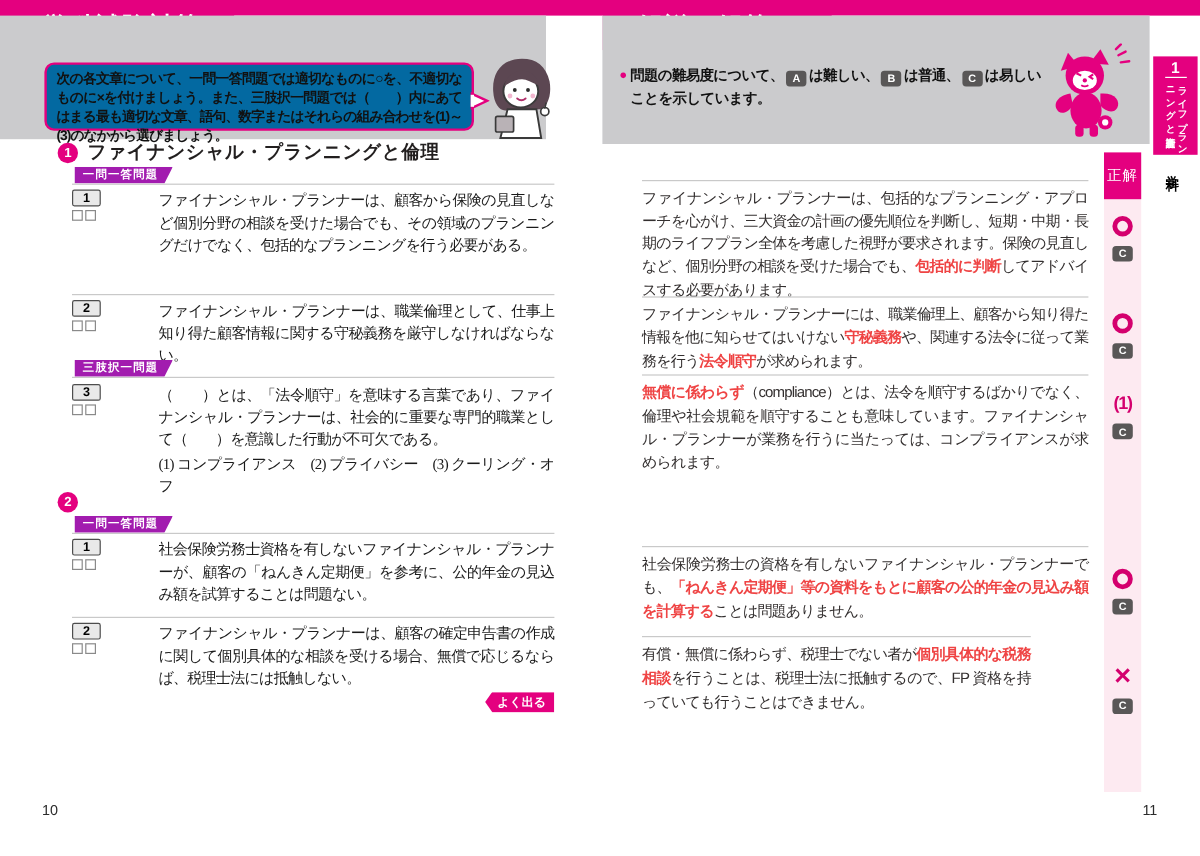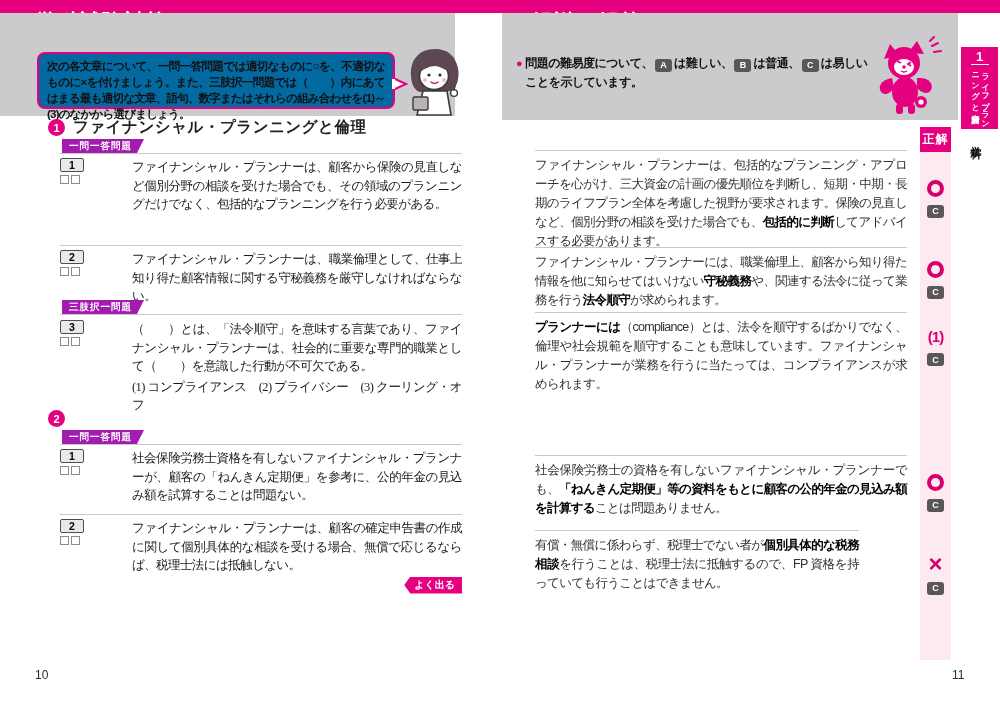--- a/index.html
+++ b/index.html
@@ -51,22 +51,22 @@
     position:absolute; left:961px; top:47px; width:37px; height:82px; background:#e4007f;
     color:#fff; display:flex; flex-direction:column; align-items:center; padding-top:2px;
   }
   .tab-num{ font-size:13px; font-weight:bold; border-bottom:1px solid #fff; width:18px; text-align:center; line-height:15px; }
   .tab-text{ writing-mode:vertical-rl; font-size:8px; font-weight:bold; line-height:10px; margin-top:2px; letter-spacing:0.5px; }
   .side-subject{
     position:absolute; left:968px; top:137px; writing-mode:vertical-rl;
     font-size:11px; font-weight:bold; color:#000; letter-spacing:2px;
   }
   .seikai{
-    position:absolute; left:920px; top:127px; width:31px; height:25px; background:#e4007f;
-    color:#fff; font-size:12px; font-weight:bold; display:flex; align-items:center; justify-content:center;
+    position:absolute; left:920px; top:127px; width:31px; height:39px; background:#e4007f;
+    color:#fff; font-size:12px; font-weight:normal; display:flex; align-items:center; justify-content:center;
     letter-spacing:1px;
   }
   .pinkcol{ position:absolute; left:920px; top:152px; width:31px; height:508px; background:#fdeaf1; }
 
   
   .lcol{ position:absolute; left:48px; top:115px; width:414px; }
   .sec-head{ display:flex; align-items:center; gap:8px; height:25px; }
   .sec-head.second{ margin-top:3px; }
   .sec-circle{
     width:17px; height:17px; border-radius:50%; background:#e4007f; color:#fff;
@@ -105,21 +105,21 @@
   .qlist-b .q-row{ height:88px; padding-top:5px; }
   .qlist-c .q-row:nth-child(1){ height:69px; }
 
   
   .rcol{ position:absolute; left:535px; top:150px; width:416px; }
   .a-row{ display:flex; }
   .a-text{
     width:372px; border-top:1px solid #c9c9c9; padding-top:5px;
     font-size:12.5px; line-height:19px; letter-spacing:-0.7px; text-align:justify; color:#332f2f;
   }
-  .hl{ color:#000000; font-weight:bold; }
+  .hl{ color:#ef4444; font-weight:bold;font-family:Liberation Mono, monospace; }
   .a-mark-col{
     width:44px; flex:none; display:flex; flex-direction:column; align-items:center;
     justify-content:center; gap:8px; padding-left:13px;
   }
   .rcol .a-row:nth-child(1){ height:97px; }
   .rcol .a-row:nth-child(2){ height:65px; }
   .rcol .a-row:nth-child(3){ height:131px; }
   .rcol .a-row:nth-child(3) .a-mark-col{ justify-content:flex-start; padding-top:16px; }
   .rcol .a-row:nth-child(4){ height:75px;margin-top:12px; }
   .rcol .a-row:nth-child(5){ min-height:88px;gap:48px; }
@@ -332,21 +332,21 @@
   <div class="a-row">
     <div class="a-text"><span>ファイナンシャル・プランナーには、職業倫理上、顧客から知り得た情報を他に知らせてはいけない</span><span class="hl">守秘義務</span><span>や、関連する法令に従って業務を行う</span><span class="hl">法令順守</span><span>が求められます。</span></div>
     <div class="a-mark-col">
       <span class="mark-circle"></span>
 
       <span class="diff-badge">C</span>
     </div>
   </div>
 
   <div class="a-row">
-    <div class="a-text"><span class="hl">プランナーには</span><span>（compliance）とは、法令を順守するばかりでなく、倫理や社会規範を順守することも意味しています。ファイナンシャル・プランナーが業務を行うに当たっては、コンプライアンスが求められます。</span></div>
+    <div class="a-text"><span class="hl">無償に係わらず</span><span>（compliance）とは、法令を順守するばかりでなく、倫理や社会規範を順守することも意味しています。ファイナンシャル・プランナーが業務を行うに当たっては、コンプライアンスが求められます。</span></div>
     <div class="a-mark-col">
 
       <span class="mark-text">(1)</span>
       <span class="diff-badge">C</span>
     </div>
   </div>
 
   <div class="a-row">
     <div class="a-text"><span>社会保険労務士の資格を有しないファイナンシャル・プランナーでも、</span><span class="hl">「ねんきん定期便」等の資料をもとに顧客の公的年金の見込み額を計算する</span><span>ことは問題ありません。</span></div>
     <div class="a-mark-col">

